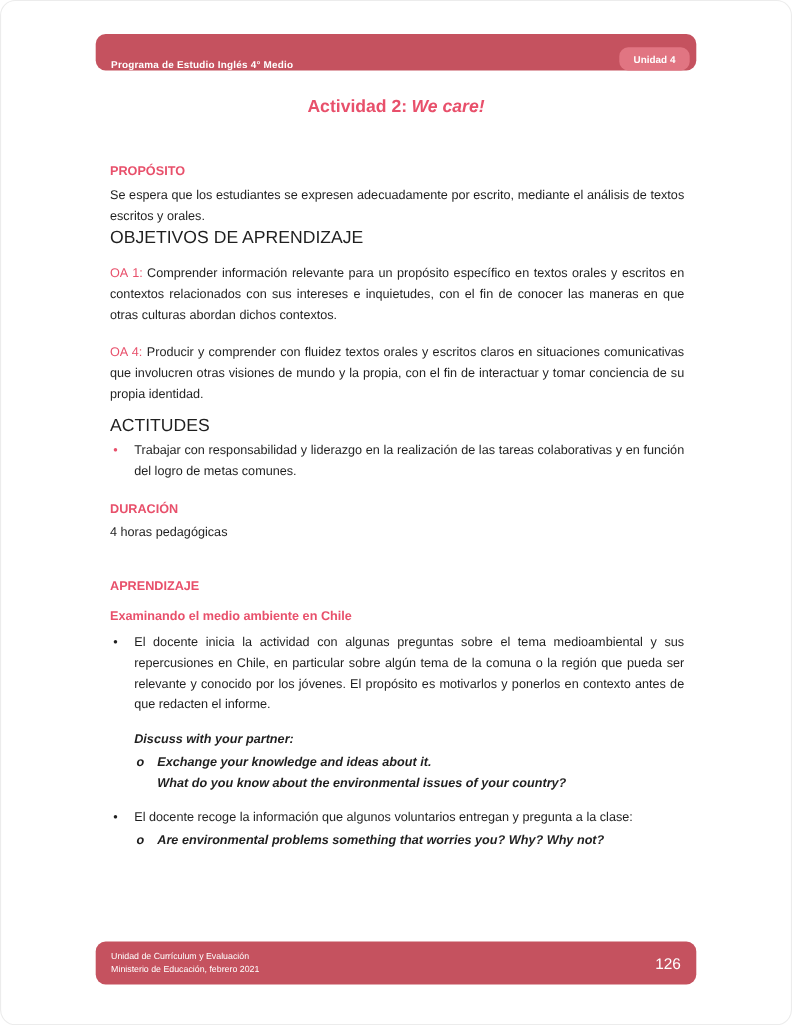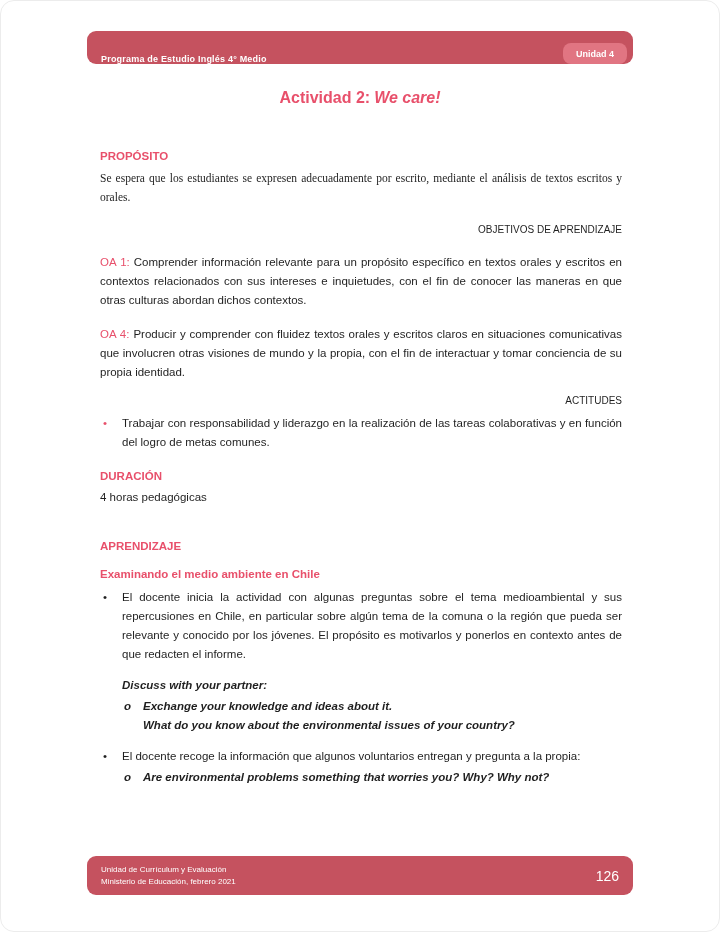--- a/index.html
+++ b/index.html
@@ -40,35 +40,35 @@
     font-size:16px; font-weight:700;
   }
   .doc-title .t-prefix { margin-right:4px; }
   .doc-title .t-em { font-style:italic; }
   
   .content {
     position:absolute; left:99px; width:522px; top:146px;
     font-size:11.5px; line-height:19px;
   }
   .h-accent { color:var(--accent); font-weight:700; font-size:11.5px; }
-  .h-plain  { color:#1f1f1f; font-weight:400; font-size:10px;text-align:right; }
+  .h-plain  { color:#1f1f1f; font-weight:400; font-size:16px; }
   .just { text-align:justify; }
   .lbl { color:var(--accent); font-weight:400; padding-right:4px;margin-top:35px; }
   .li  { display:flex; }
   .li .mk { flex:0 0 22px; padding-left:3px; }
   .li .mk.accent { color:var(--accent); }
   .li .tx { flex:1; }
   .li2 { display:flex; margin-left:22px; }
   .li2 .mk { flex:0 0 21px; padding-left:2px; }
   .li2 .tx { flex:1; }
   .indent { margin-left:22px; }
   .en { font-style:italic; font-weight:700; }
   
   .mb3{margin-bottom:3px;} .mb2{margin-bottom:2px;} .mb4{margin-bottom:4px;}
-  .mb9{margin-bottom:9px;} .mb12{margin-bottom:12px;} .mb13{margin-bottom:13px;font-family:Liberation Serif, serif;}
+  .mb9{margin-bottom:9px;} .mb12{margin-bottom:12px;} .mb13{}
   .mb14{margin-bottom:14px;} .mb15{margin-bottom:15px;} .mb30{margin-bottom:30px;}
   
   .band-bottom {
     position:absolute; left:86px; right:86px; top:855px; height:39px;
     background:var(--band); border-radius:9px;
     display:flex; align-items:center; padding:0 14px;
     color:#fff;
   }
   .footer-lines { font-size:8px; line-height:11.5px; }
   .page-number { margin-left:auto; font-size:14px; }
@@ -119,21 +119,21 @@
     <div class="li2 mb12">
       <span class="mk en">o</span>
       <span class="tx">
         <div class="en">Exchange your knowledge and ideas about it.</div>
         <div class="en">What do you know about the environmental issues of your country?</div>
       </span>
     </div>
 
     <div class="li mb2">
       <span class="mk">•</span>
-      <span class="tx just">El docente recoge la información que algunos voluntarios entregan y pregunta a la propia:</span>
+      <span class="tx just">El docente recoge la información que algunos voluntarios entregan y pregunta a la clase:</span>
     </div>
     <div class="li2">
       <span class="mk en">o</span>
       <span class="tx en">Are environmental problems something that worries you? Why? Why not?</span>
     </div>
 
   </div>
 
   <div class="band-bottom">
     <div class="footer-lines">

